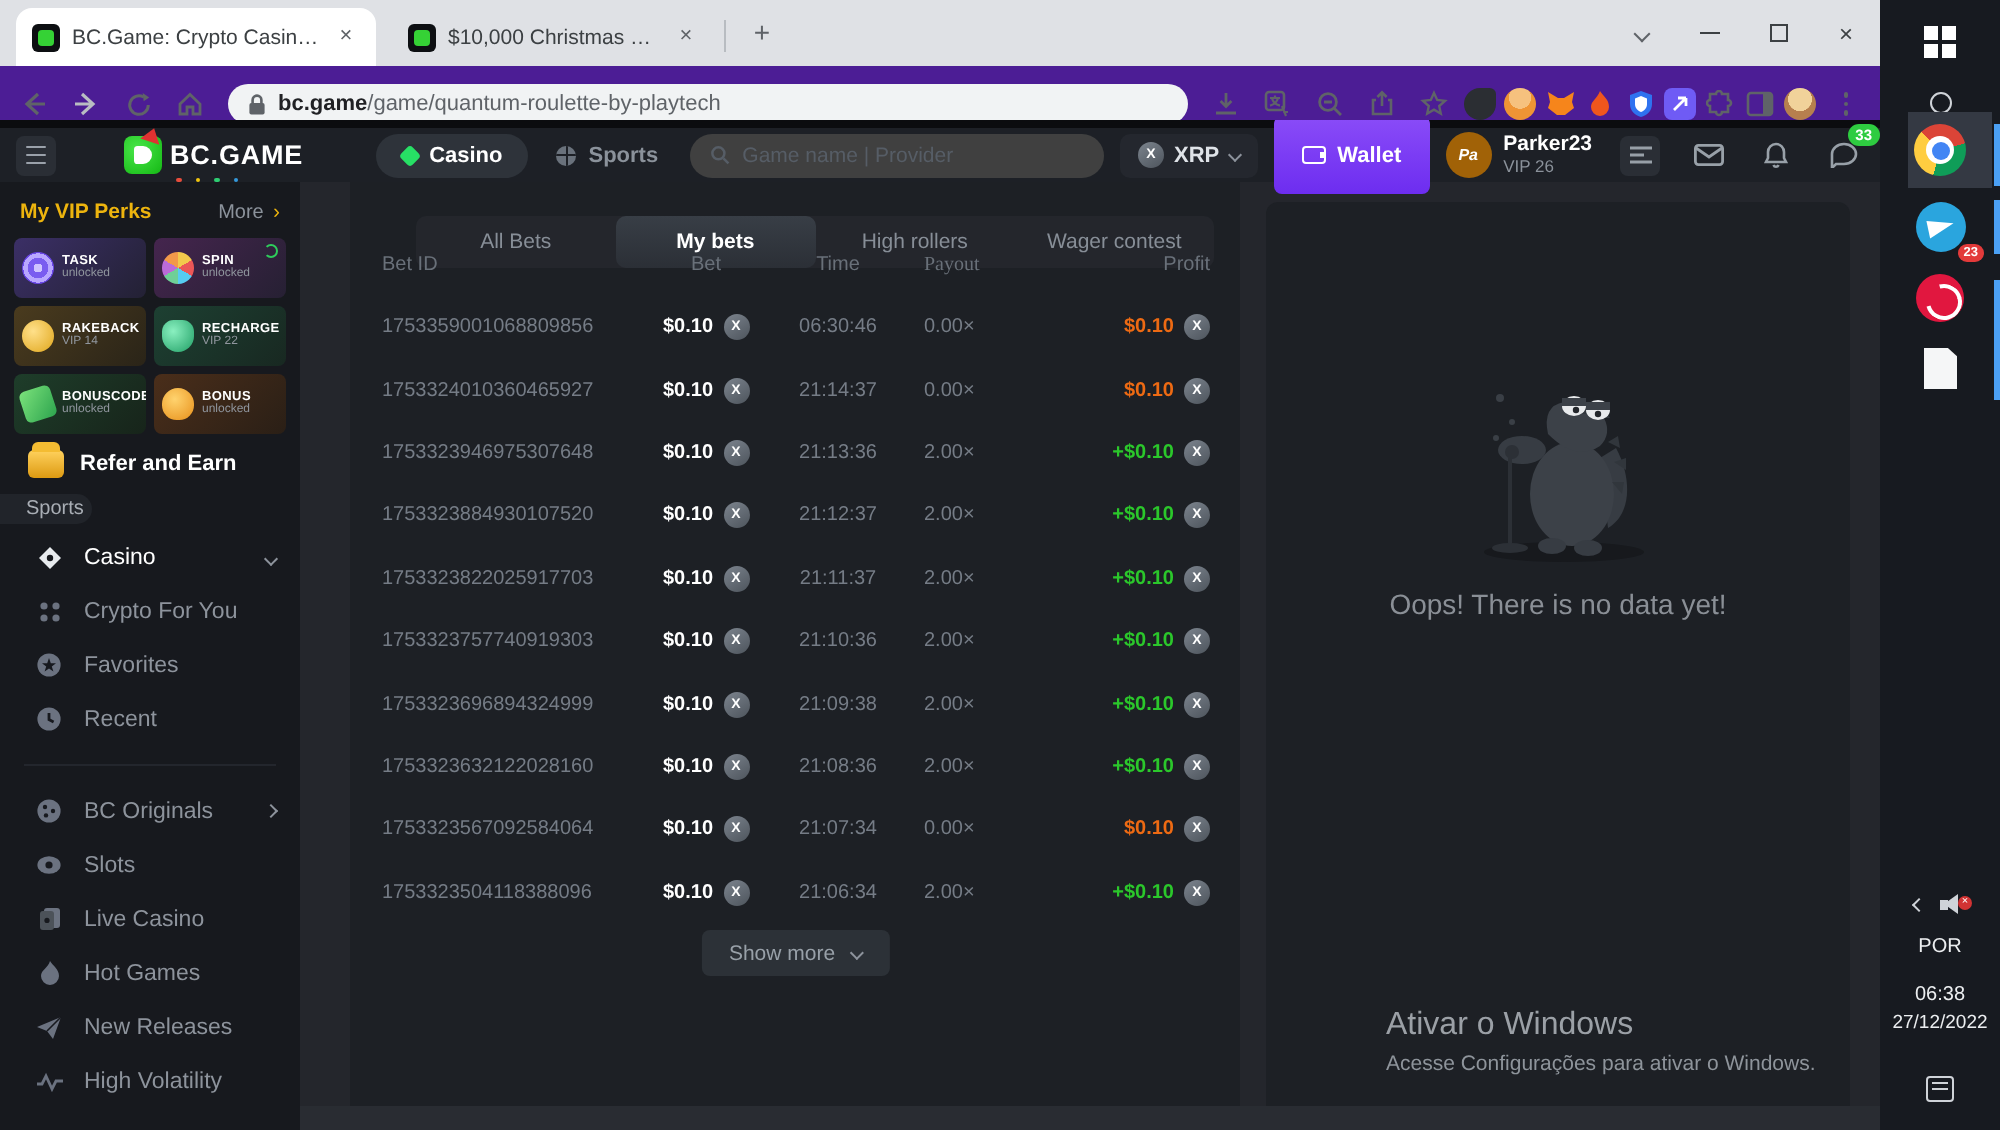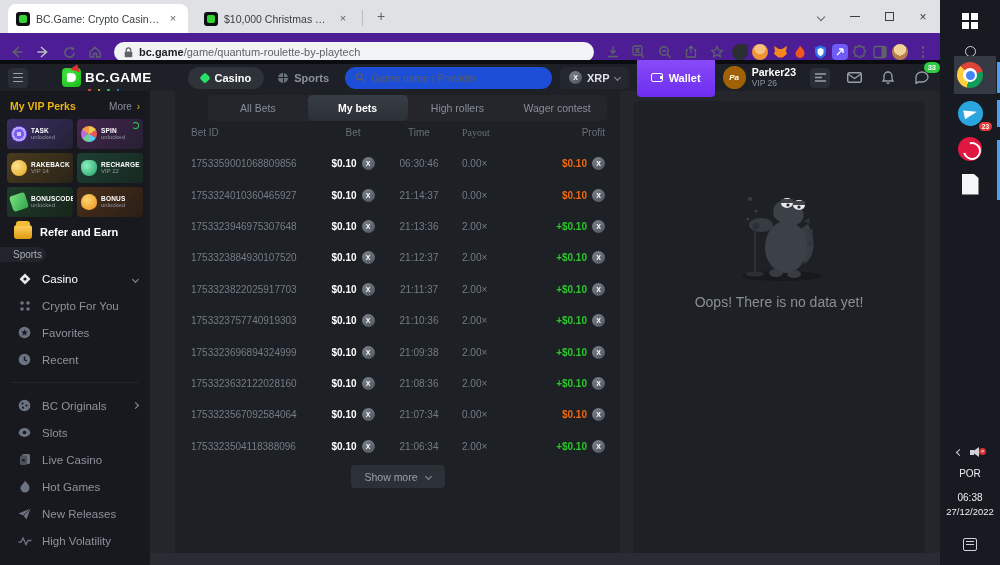--- a/index.html
+++ b/index.html
@@ -47,21 +47,21 @@
   .logo-text{color:#fff;font-weight:bold;font-size:13.5px;letter-spacing:.4px;}
   .lights{position:absolute;left:26px;bottom:-4px;display:flex;gap:7px;}
   .lights i{width:2.5px;height:2.5px;border-radius:50%;}
   .hd-nav{display:flex;align-items:center;gap:6px;margin-left:28px;flex:none;}
   .pill-casino{display:flex;align-items:center;gap:6px;background:#2e333a;border-radius:14px;height:22px;padding:0 13px;color:#fff;font-size:11px;font-weight:bold;}
   .diamond{width:8px;height:8px;background:#27e065;transform:rotate(45deg);border-radius:2px;}
   .hd-sports{display:flex;align-items:center;gap:6px;color:#8b929b;font-size:11px;font-weight:bold;padding:0 8px;}
   .ball{width:10px;height:10px;border-radius:50%;background:#6a727c;position:relative;overflow:hidden;}
   .ball:before{content:"";position:absolute;left:4.5px;top:-2px;width:1px;height:14px;background:#1d2026;}
   .ball:after{content:"";position:absolute;left:-2px;top:4.5px;width:14px;height:1px;background:#1d2026;}
-  .search-wrap{flex:1;max-width:248px;height:22px;background:#1d4ed8;border-radius:12px;display:flex;align-items:center;padding:0 10px;gap:6px;}
+  .search-wrap{flex:1;max-width:248px;height:22px;background:#404040;border-radius:12px;display:flex;align-items:center;padding:0 10px;gap:6px;}
   .search-wrap input{background:transparent;border:none;outline:none;color:#c6ccd2;font-size:10.5px;width:100%;font-family:inherit;}
   .search-wrap input::placeholder{color:#565d66;}
   .cur-pill{display:flex;align-items:center;gap:5px;background:#24272e;border-radius:5px;height:22px;padding:0 9px;color:#dfe3e8;font-size:11px;font-weight:bold;margin-left:auto;flex:none;}
   .xcoin{width:13px;height:13px;border-radius:50%;background:linear-gradient(145deg,#7c848e,#4d545c);color:#fff;font-size:7px;font-weight:bold;display:flex;align-items:center;justify-content:center;font-style:normal;flex:none;}
   .wallet-btn{display:flex;align-items:center;gap:6px;background:linear-gradient(180deg,#8a4cf8,#6d2df0);border-radius:4px;height:39px;padding:0 14px;color:#fff;font-size:11px;font-weight:bold;flex:none;}
   .wallet-ic{width:12px;height:9px;border:1.4px solid #fff;border-radius:2px;position:relative;}
   .wallet-ic:after{content:"";position:absolute;right:-1px;top:2px;width:3px;height:3px;background:#fff;}
   .user{display:flex;align-items:center;gap:6px;flex:none;}
   .avatar{width:23px;height:23px;border-radius:50%;background:#a16207;color:#fff;font-size:8px;font-weight:bold;font-style:italic;display:flex;align-items:center;justify-content:center;}
   .uname{line-height:1.1;}
@@ -107,21 +107,21 @@
   .side-item{display:flex;align-items:center;height:27px;padding:0 12px 0 17px;gap:10px;color:#8d939c;font-size:11.5px;}
   .side-item .chevr{margin-left:auto;}
   .s-ic{width:15px;height:15px;display:flex;align-items:center;justify-content:center;flex:none;}
   .side-div{height:1px;background:#23262d;margin:9px 12px;}
   .chevr{display:inline-block;width:5px;height:5px;border-right:1.4px solid #8d939c;border-bottom:1.4px solid #8d939c;}
   .chevr.down{transform:rotate(45deg);}
   .chevr.right{transform:rotate(-45deg);}
 
   
   .bets-panel{position:absolute;left:175px;top:31px;width:445px;height:467px;background:#1d2025;border-radius:0 0 6px 6px;}
-  .bets-tabs{position:absolute;left:33px;right:13px;top:4px;height:26px;background:#24262c;border-radius:5px;display:flex;overflow:hidden;}
+  .bets-tabs{position:absolute;left:33px;right:13px;top:17px;height:26px;background:#24262c;border-radius:5px;display:flex;overflow:hidden;}
   .btab{flex:1;display:flex;align-items:center;justify-content:center;font-size:10.5px;color:#878e97;}
   .btab.active{background:linear-gradient(180deg,#383e46,#2b2f36);color:#fff;font-weight:bold;border-radius:5px;}
   .thead{position:absolute;left:0;right:0;top:36px;display:grid;grid-template-columns:127px 70px 62px 90px 1fr;padding:0 15px 0 16px;font-size:10px;color:#697079;}
   .thead .c2{text-align:center;}
   .thead .c3{text-align:center;}
   .thead .c4{padding-left:12px;font-family:Liberation Serif, serif;}
   .thead .c5{text-align:right;}
   .rows{position:absolute;left:0;right:0;top:57px;}
   .bet-row{display:grid;grid-template-columns:127px 70px 62px 90px 1fr;align-items:center;height:31.4px;padding:0 15px 0 16px;font-size:10px;}
   .bet-row .id,.bet-row .time,.bet-row .payout{color:#757c86;}
@@ -714,20 +714,24 @@
             <ellipse cx="72" cy="104" rx="7" ry="4" fill="#373c43"></ellipse>
             <ellipse cx="90" cy="105" rx="7" ry="4" fill="#373c43"></ellipse>
             <circle cx="46" cy="30" r="2" fill="#3a3f46"></circle>
             <circle cx="52" cy="42" r="1.5" fill="#3a3f46"></circle>
             <circle cx="44" cy="50" r="1.5" fill="#3a3f46"></circle>
           </svg>
           <div class="empty-text">Oops! There is no data yet!</div>
         </div>
       </div>
 
+      <div class="watermark">
+        <b>Ativar o Windows</b>
+        <i>Acesse Configurações para ativar o Windows.</i>
+      </div>
       <div class="footer-strip"></div>
     </div>
   </div>
 
   <div class="taskbar">
     <span class="tb-ic" style="top:6px;height:30px;">
         <span class="win-logo">
           <i></i>
           <i></i>
           <i></i>

